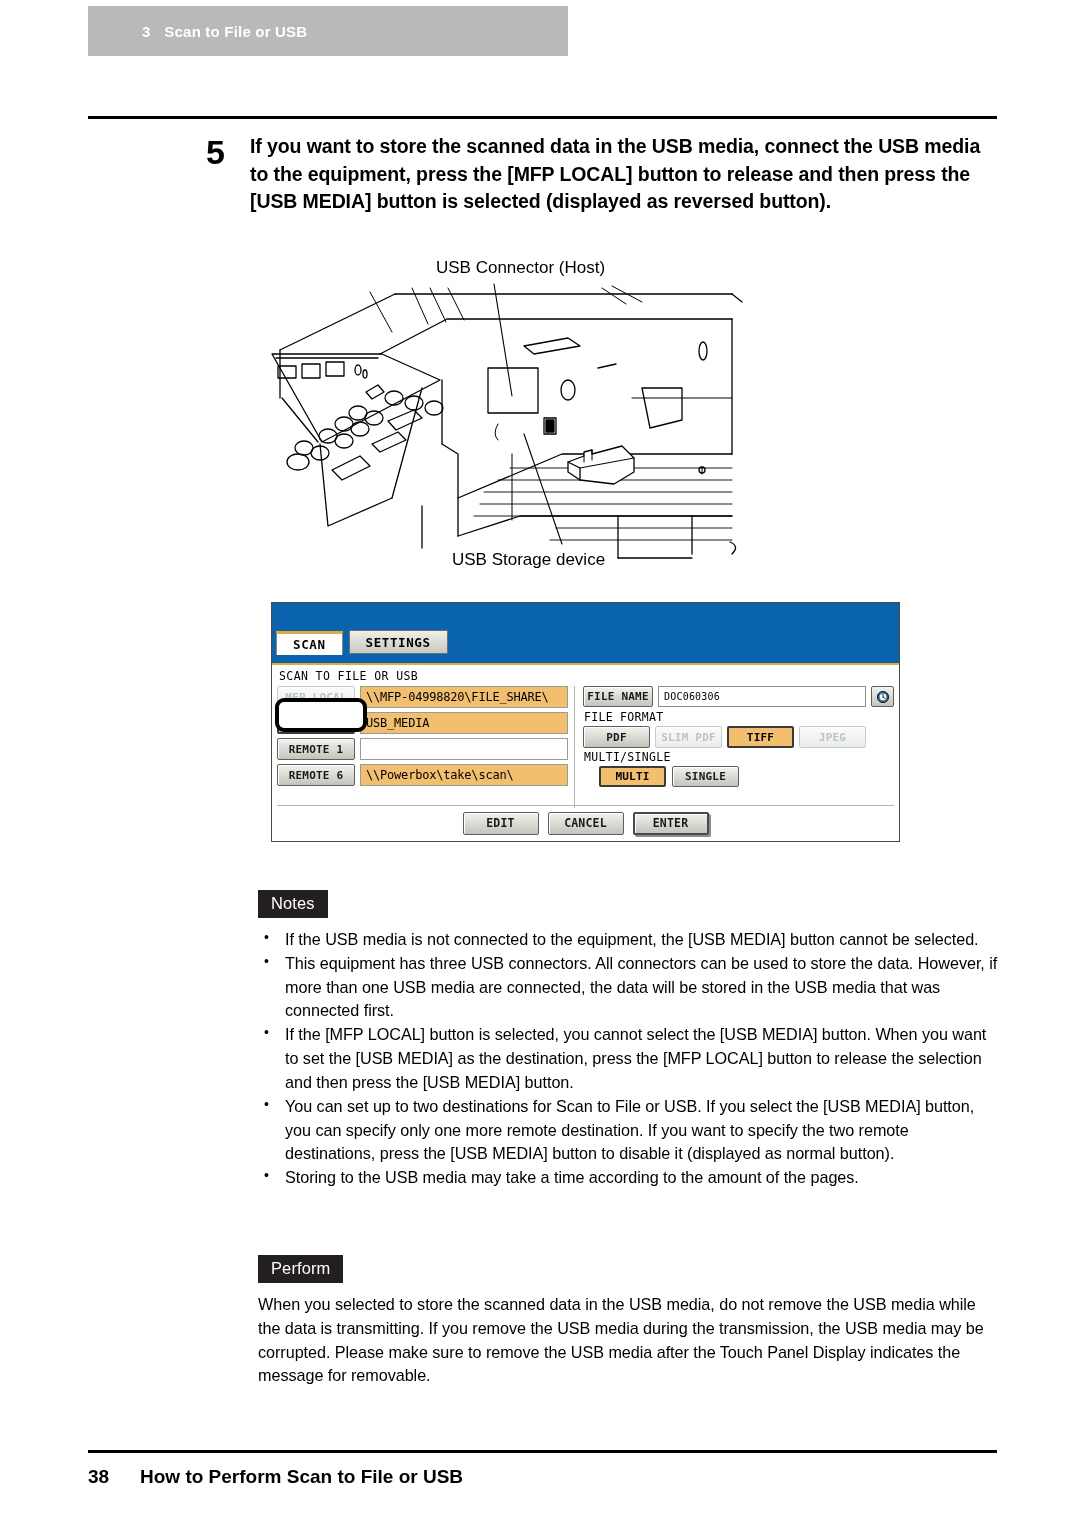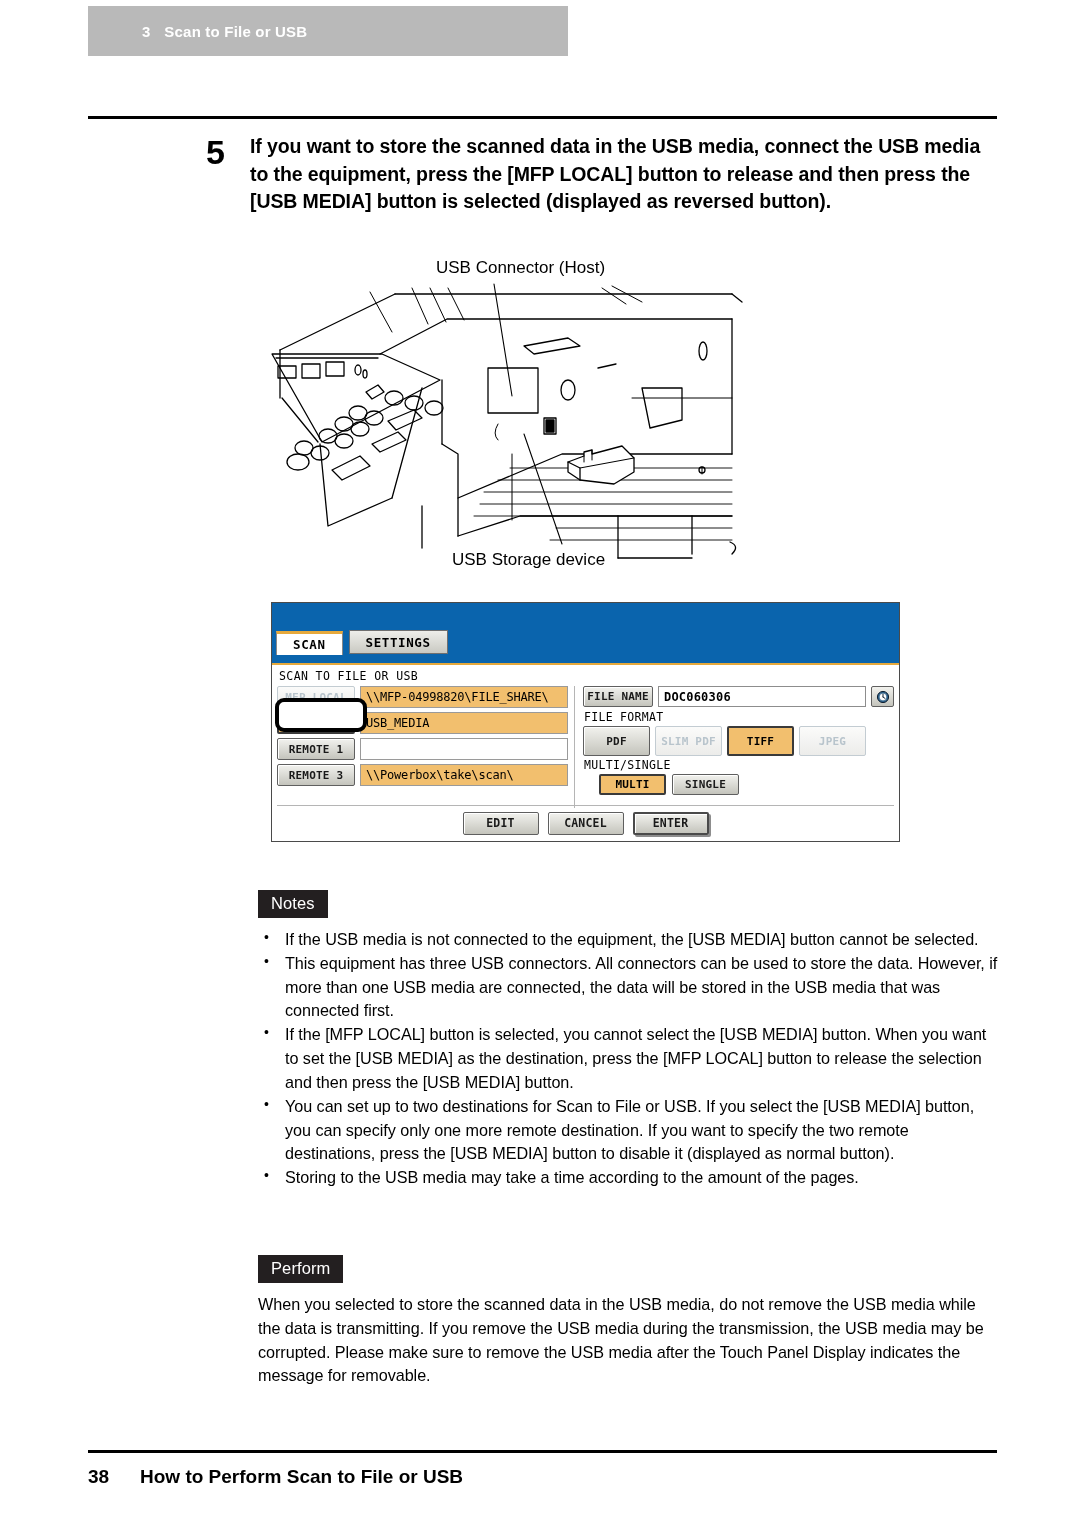--- a/index.html
+++ b/index.html
@@ -255,43 +255,42 @@
   }
   .fn-btn { width: 70px; height: 21px; }
   .fn-input {
     flex: 1;
     height: 21px;
     border: 1px solid #8d8d8d;
     background: #fff;
     display: flex;
     align-items: center;
     padding-left: 5px;
-    font-size: 12px;
+    font-size: 10px;
     box-sizing: border-box;
     letter-spacing: .2px;
-    font-weight: bold;
   }
   .clock-btn {
     width: 23px;
     height: 21px;
     display: flex;
     align-items: center;
     justify-content: center;
     background: linear-gradient(#f2f2ee, #c4c4bc);
     border: 1px solid #5f5f5f;
     border-radius: 2px;
     box-sizing: border-box;
   }
   .grp-label {
     font-size: 11.5px;
     letter-spacing: .3px;
     margin: 2px 0 2px 1px;
   }
   .fmt-row { display: flex; gap: 5px; margin-bottom: 2px; }
-  .fmt-btn { width: 67px; height: 30px; text-align: center; }
+  .fmt-btn { width: 67px; height: 22px; text-align: center; }
   .ms-row { display: flex; gap: 6px; padding-left: 16px; }
   .ms-btn { width: 67px; height: 21px; }
 
   .action-bar {
     position: absolute;
     left: 5px;
     right: 5px;
     bottom: 4px;
     height: 28px;
     border-top: 1px solid #b5b5b5;
@@ -492,21 +491,21 @@
           <div class="btn dest-btn sel">USB MEDIA</div>
           <div class="path-field filled">USB_MEDIA</div>
         </div>
 
         <div class="dest-row">
           <div class="btn dest-btn">REMOTE 1</div>
           <div class="path-field"></div>
         </div>
 
         <div class="dest-row">
-          <div class="btn dest-btn">REMOTE 3</div>
+          <div class="btn dest-btn">REMOTE 6</div>
           <div class="path-field filled">\\Powerbox\take\scan\</div>
         </div>
 
       </div>
 
       <div class="col-right">
         <div class="field-row">
           <div class="btn fn-btn">FILE NAME</div>
           <div class="fn-input">DOC060306</div>
           <div class="clock-btn">

